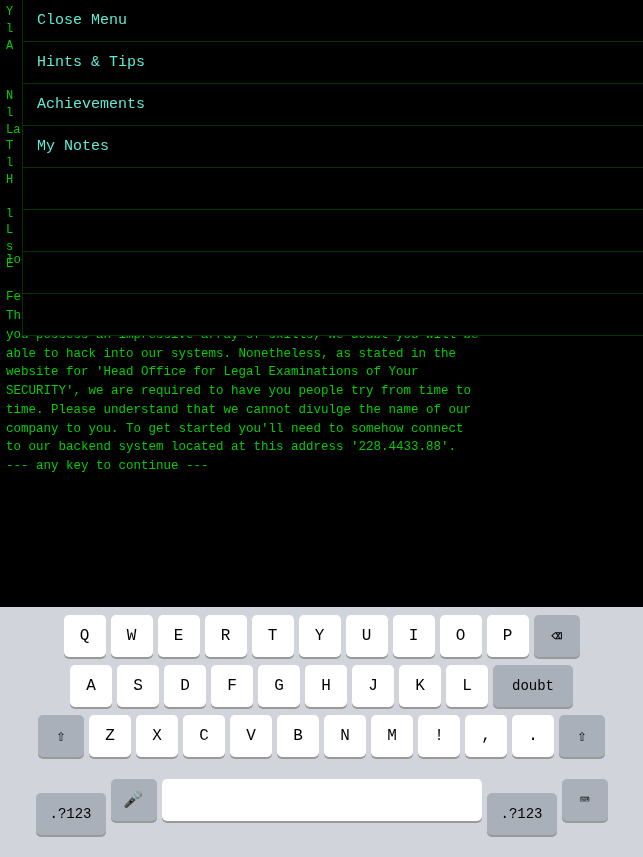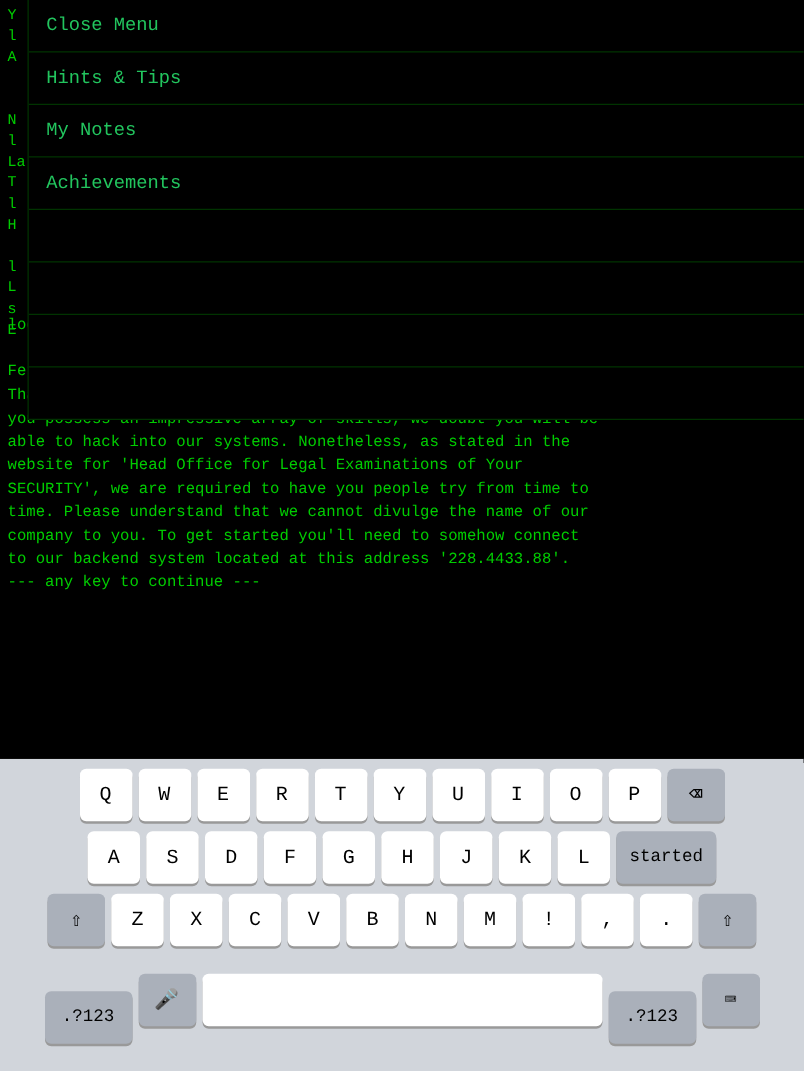--- a/index.html
+++ b/index.html
@@ -33,21 +33,21 @@
       z-index: 10;
       border-left: 1px solid #003300;
     }
 
     .menu-item {
       display: flex;
       align-items: center;
       padding: 12px 14px;
       border-bottom: 1px solid #003300;
       font-size: 15px;
-      color: #22c55e;
+      color: #5eead4;
       cursor: pointer;
     }
 
     
     .terminal-bg {
       padding: 4px 6px;
       font-size: 12px;
       line-height: 1.4;
       color: #00cc00;
       position: absolute;
@@ -181,24 +181,24 @@
   </div>
 
   <div class="menu-overlay">
     <div class="menu-item">
       <span>Close Menu</span>
     </div>
     <div class="menu-item">
       <span>Hints &amp; Tips</span>
     </div>
     <div class="menu-item">
+      <span>Achievements</span>
+    </div>
+    <div class="menu-item">
       <span>My Notes</span>
-    </div>
-    <div class="menu-item">
-      <span>Achievements</span>
     </div>
 
     <div class="menu-item" style="border-bottom:1px solid #003300; min-height:38px;">&nbsp;</div>
     <div class="menu-item" style="border-bottom:1px solid #003300; min-height:38px;">&nbsp;</div>
     <div class="menu-item" style="border-bottom:1px solid #003300; min-height:38px;">&nbsp;</div>
     <div class="menu-item" style="border-bottom:1px solid #003300; min-height:38px;">&nbsp;</div>
   </div>
 
   <div class="terminal-content">
 <span>localhost.mail&gt; offer</span>
@@ -234,21 +234,21 @@
   <div class="keyboard-row">
     <div class="key key-letter">A</div>
     <div class="key key-letter">S</div>
     <div class="key key-letter">D</div>
     <div class="key key-letter">F</div>
     <div class="key key-letter">G</div>
     <div class="key key-letter">H</div>
     <div class="key key-letter">J</div>
     <div class="key key-letter">K</div>
     <div class="key key-letter">L</div>
-    <div class="key key-return">started</div>
+    <div class="key key-return">doubt</div>
   </div>
 
   <div class="keyboard-row">
     <div class="key key-shift">⇧</div>
     <div class="key key-letter">Z</div>
     <div class="key key-letter">X</div>
     <div class="key key-letter">C</div>
     <div class="key key-letter">V</div>
     <div class="key key-letter">B</div>
     <div class="key key-letter">N</div>

